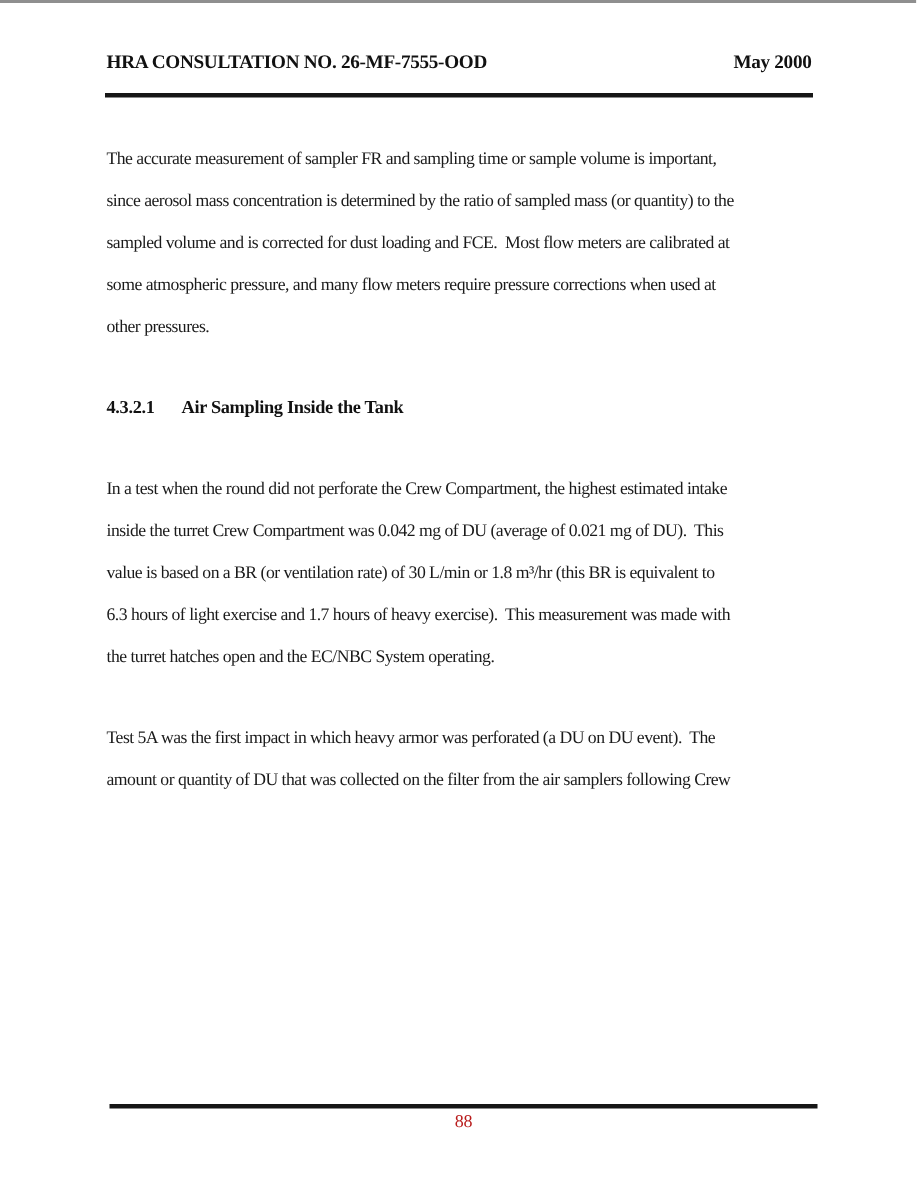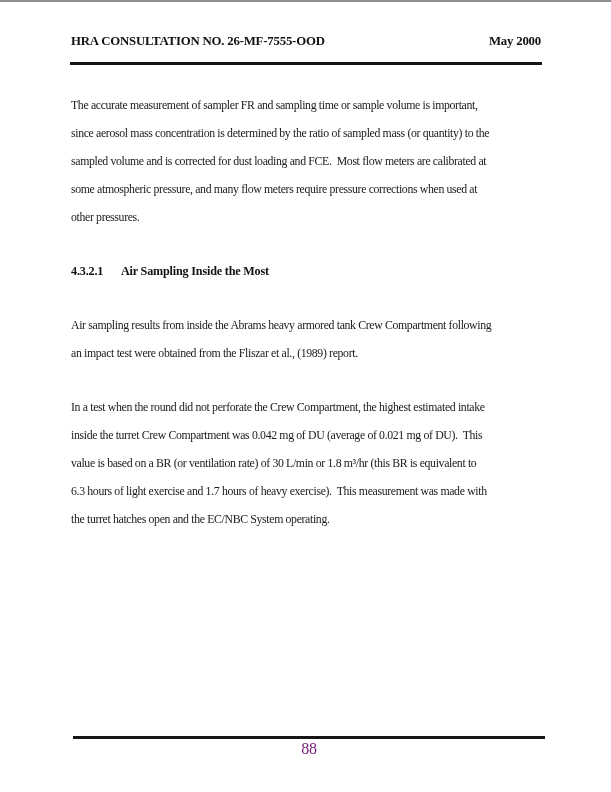--- a/index.html
+++ b/index.html
@@ -67,23 +67,23 @@
     position: absolute;
     top: 736px; left: 73px;
     width: 472px; height: 3px;
     background: #161616;
   }
   .page-number {
     position: absolute;
     top: 740px; left: 73px;
     width: 472px;
     text-align: center;
-    font-size: 16px;
+    font-size: 12px;
     letter-spacing: -0.2px;
-    color: #701a75;
+    color: #b91c1c;
   }
 </style>
 </head>
 <body>
 
 <div class="page">
 
   <div class="top-edge-line"></div>
 
   <div class="page-header">
@@ -97,32 +97,32 @@
 
 
     <p class="para">The accurate measurement of sampler FR and sampling time or sample volume is important,
 since aerosol mass concentration is determined by the ratio of sampled mass (or quantity) to the
 sampled volume and is corrected for dust loading and FCE.  Most flow meters are calibrated at
 some atmospheric pressure, and many flow meters require pressure corrections when used at
 other pressures.</p>
 
     <h3 class="section-heading">
       <span>4.3.2.1</span>
-      <span class="heading-title">Air Sampling Inside the Most</span>
+      <span class="heading-title">Air Sampling Inside the Tank</span>
     </h3>
 
-    <p class="para">Air sampling results from inside the Abrams heavy armored tank Crew Compartment following
-an impact test were obtained from the Fliszar et al., (1989) report.</p>
 
     <p class="para">In a test when the round did not perforate the Crew Compartment, the highest estimated intake
 inside the turret Crew Compartment was 0.042 mg of DU (average of 0.021 mg of DU).  This
 value is based on a BR (or ventilation rate) of 30 L/min or 1.8 m³/hr (this BR is equivalent to
 6.3 hours of light exercise and 1.7 hours of heavy exercise).  This measurement was made with
 the turret hatches open and the EC/NBC System operating.</p>
 
+    <p class="para">Test 5A was the first impact in which heavy armor was perforated (a DU on DU event).  The
+amount or quantity of DU that was collected on the filter from the air samplers following Crew</p>
 
   </div>
 
   <div class="footer-rule"></div>
 
   <div class="page-number">88</div>
 
 </div>
 
 </body></html>

